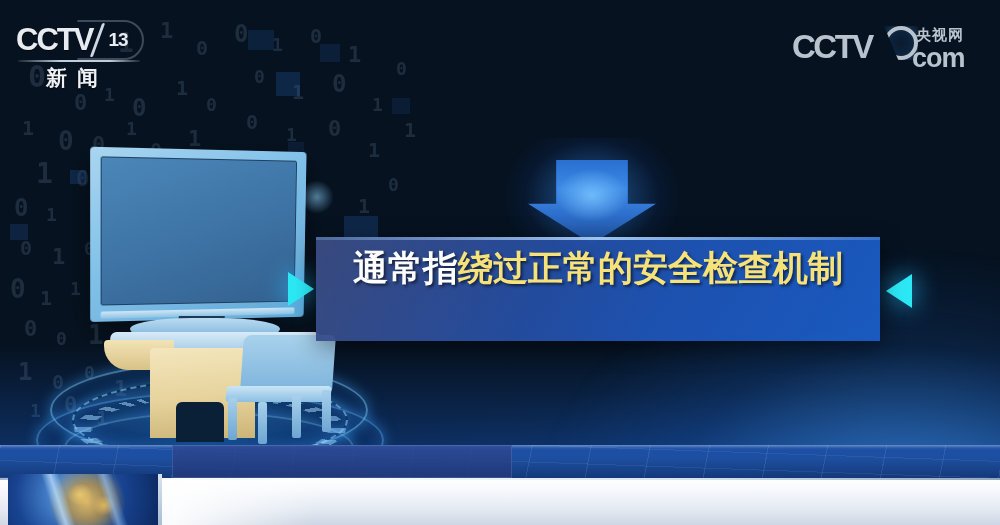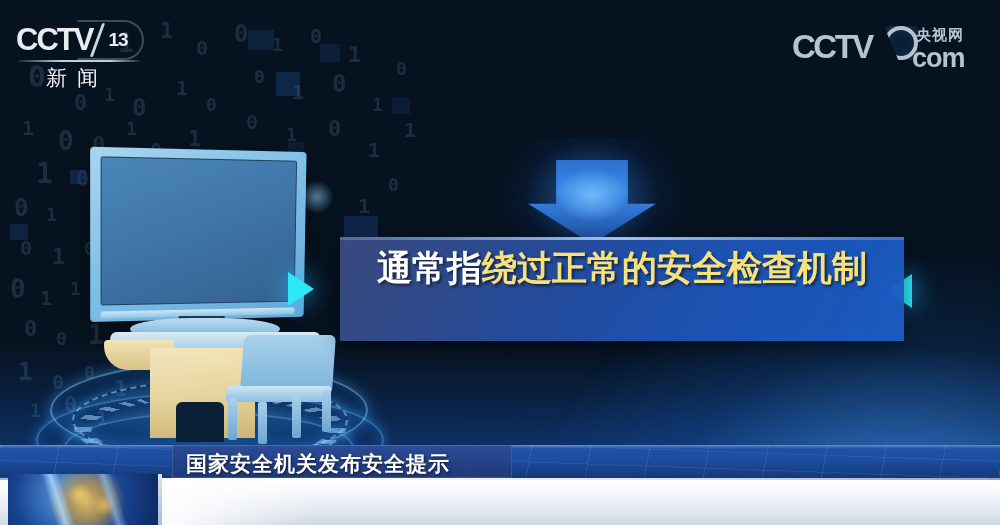--- a/index.html
+++ b/index.html
@@ -90,21 +90,21 @@
     border-radius:20px;
     clip-path: inset(0 0 0 48%);
   }
   .cctv13 .underline {
     position:absolute; left:2px; top:38px; width:122px; height:2px;
     background:linear-gradient(90deg, rgba(210,220,235,.1), rgba(215,225,240,.9) 35%, rgba(215,225,240,.9) 75%, rgba(210,220,235,.1));
     border-radius:2px;
   }
   .cctv13 .cn {
     position:absolute; left:30px; top:42px;
-    font-size:21px; font-weight:400; color:#eef2f6;
+    font-size:21px; font-weight:700; color:#eef2f6;
     letter-spacing:10px;
     font-family:"DejaVu Sans", sans-serif;
     text-shadow:0 1px 2px rgba(0,0,0,.7);
   }
 
   
   .cctvcom {
     position:absolute; right:18px; top:24px;
     width:190px; height:48px;
   }
@@ -260,21 +260,20 @@
     position:absolute; inset:0;
     background:radial-gradient(ellipse 40% 45% at 50% 42%, rgba(120,195,255,.85) 0%, rgba(60,140,235,0) 70%);
     clip-path:polygon(22% 0%, 78% 0%, 78% 52%, 100% 52%, 50% 100%, 0% 52%, 22% 52%);
   }
 
   
   .banner {
     position:absolute; left:316px; top:237px; width:564px; height:104px;
     background:linear-gradient(120deg, rgba(46,64,120,0.96) 0%, rgba(40,74,150,0.96) 28%, rgba(30,84,180,0.97) 62%, rgba(26,92,196,0.97) 100%);
     box-shadow:0 6px 22px rgba(0,0,0,.4);
-    margin-left:24px;
   }
   .banner .edge-top {
     position:absolute; left:0; right:0; top:0; height:3px;
     background:linear-gradient(90deg, rgba(140,200,255,.25), rgba(190,225,255,.8), rgba(140,200,255,.25));
   }
   .banner .sheen {
     position:absolute; inset:0;
     background:linear-gradient(110deg, rgba(255,255,255,0.06) 0%, rgba(255,255,255,0) 40%);
   }
   .banner-line {
@@ -530,21 +529,20 @@
   <div class="banner">
     <div class="edge-top"></div>
     <div class="sheen"></div>
     <div class="banner-line l1">
       <span class="tx-white">通常指</span><span class="tx-yellow">绕过正常的安全检查机制</span>
     </div>
   </div>
 
   <div class="kicker-bar"></div>
   <div class="kicker-accent"></div>
-  <div class="kicker-text">国家安全机关发布安全提示</div>
 
   <div class="headline-bar">
     <div class="topline"></div>
     <div class="shine"></div>
   </div>
   <div class="globe">
     <div class="land"></div>
     <div class="streak"></div>
   </div>
   <div class="globe-sep"></div>

